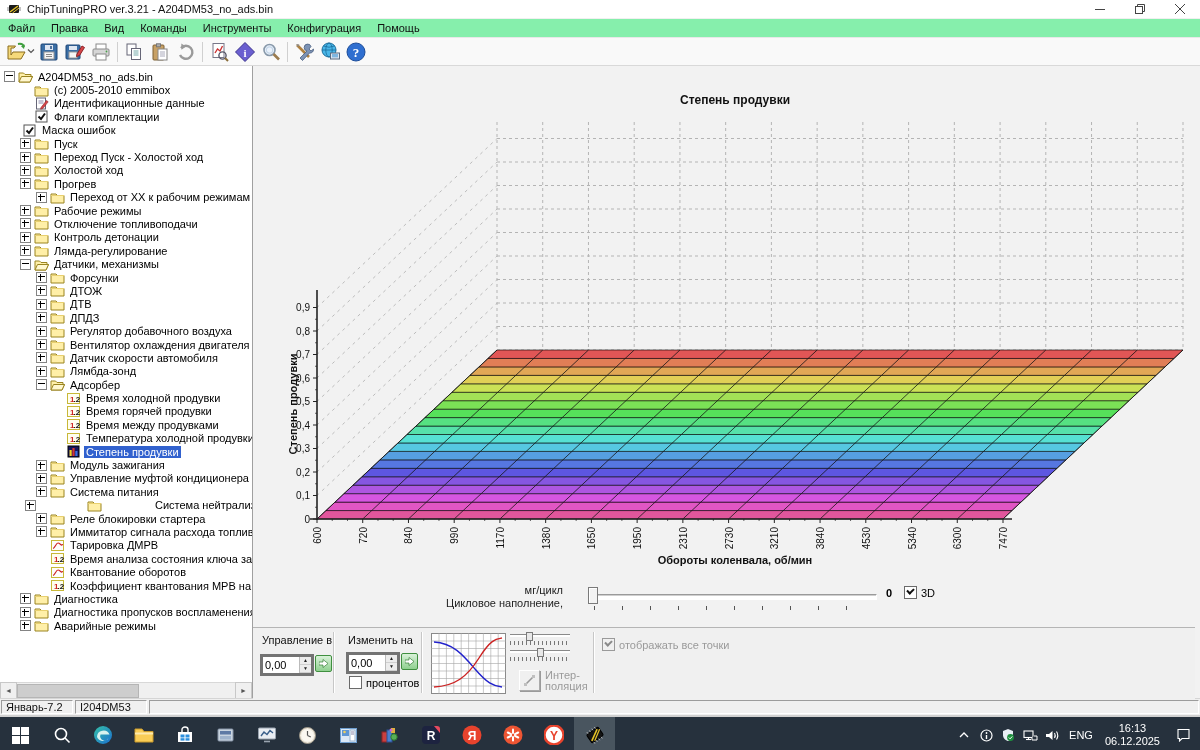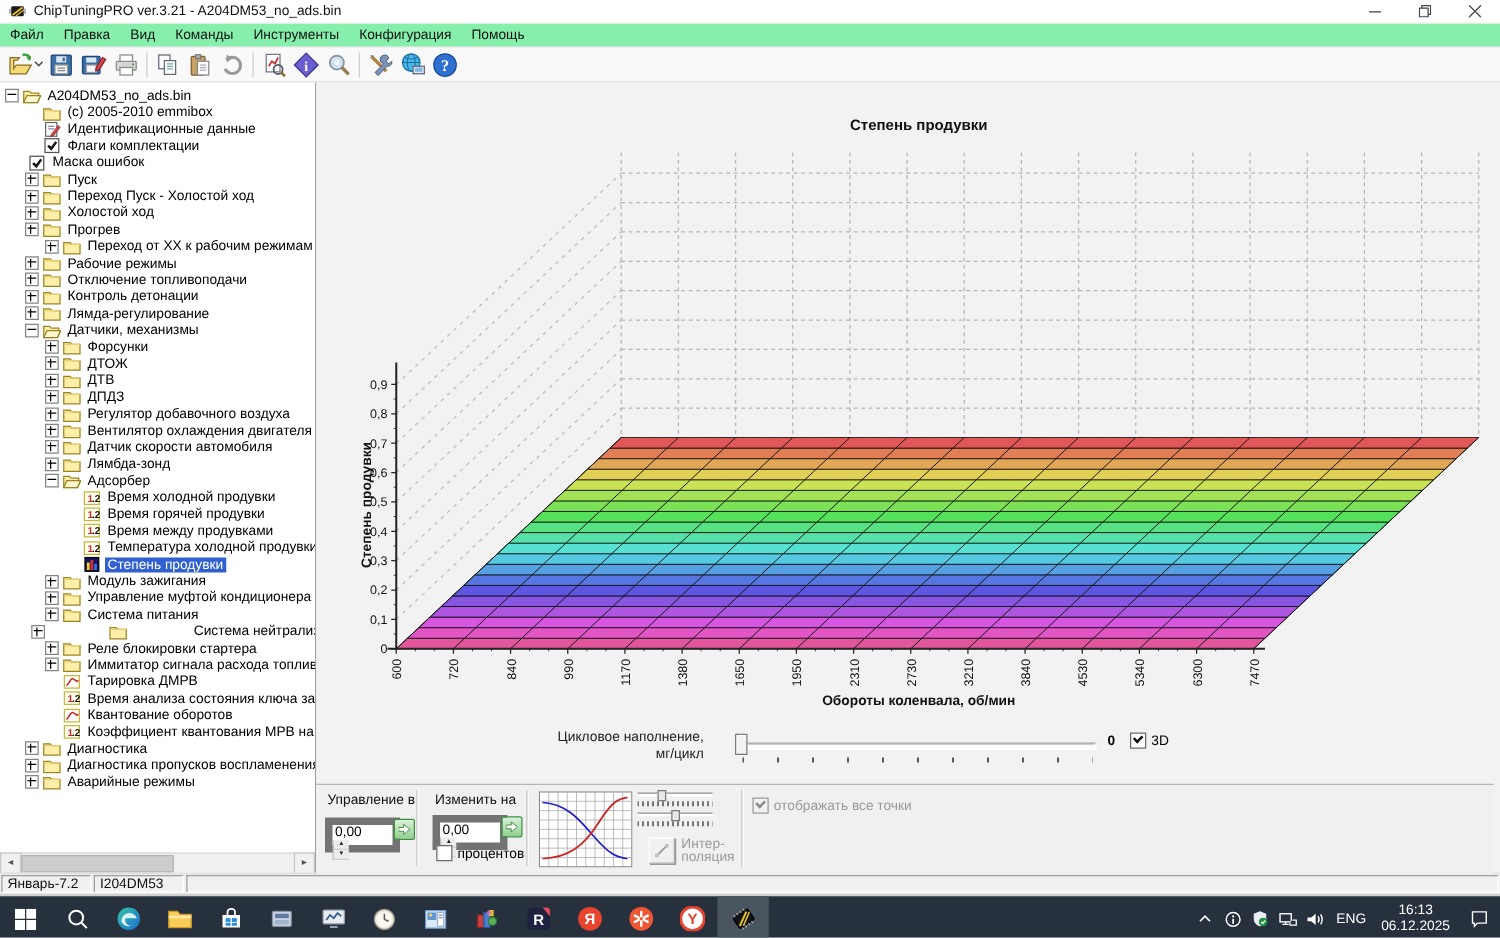--- a/index.html
+++ b/index.html
@@ -49,21 +49,21 @@
   #mode-3d{position:absolute;left:651px;top:6px;display:flex;align-items:center;gap:4px;color:#000;}
   .cbx{width:11px;height:11px;background:#fff;border:1px solid #6a6a6a;position:relative;flex:none;}
   .cbx.checked::after{content:"";position:absolute;left:2px;top:1px;width:5px;height:3px;border-left:2px solid #111;border-bottom:2px solid #111;transform:rotate(-45deg);}
   .cbx.disabled{background:#f0f0f0;border-color:#9a9a9a;}
   .cbx.disabled::after{border-color:#8a8a8a;}
   
   #bottom-panel{position:absolute;left:0;top:561px;width:942px;height:71px;background:#f0f0f0;border-top:1px solid #b5b5b5;}
   .vsep{position:absolute;top:4px;bottom:6px;width:1px;background:#c7c7c7;box-shadow:1px 0 0 #ffffff;}
   .plabel{position:absolute;color:#111;}
   .plabel.gray{color:#9a9a9a;}
-  .spinbox{position:absolute;width:48px;height:16px;background:#fff;border:6px solid #737373;display:flex;flex-direction:column;}
+  .spinbox{position:absolute;width:48px;height:16px;background:#fff;border:3px solid #737373;display:flex;}
   .spinbox input{border:0;outline:0;width:32px;font:11px "Liberation Sans",sans-serif;padding:0 2px;background:transparent;}
   .spinud{width:12px;display:flex;flex-direction:column;border-left:1px solid #bbb;}
   .spinud div{flex:1;font-size:5px;line-height:7px;text-align:center;background:#ececec;color:#222;border-bottom:1px solid #cfcfcf;}
   .gobtn{position:absolute;width:15px;height:15px;background:linear-gradient(#d9f2d9,#8fd08f);border:1px solid #3f8f3f;border-radius:2px;display:flex;align-items:center;justify-content:center;}
   .gobtn svg{display:block;}
   .ctrl-cb{position:absolute;display:flex;align-items:center;gap:4px;}
   #thumb-chart{position:absolute;left:178px;top:5px;}
   .mini-slider{position:absolute;width:60px;height:13px;}
   .mini-slider .mtrack{position:absolute;left:0;right:0;top:2px;height:2px;background:#fff;border-top:1px solid #8a8a8a;}
   .mini-slider .mthumb{position:absolute;top:0;width:5px;height:7px;background:#e8e8e8;border:1px solid #7a7a7a;}
@@ -866,22 +866,22 @@
             <text x="708.2666666666667" y="461" text-anchor="end" transform="rotate(-90 708.2666666666667 461)" font-size="10" fill="#111" font-family="Liberation Sans,sans-serif">6300</text>
             <line x1="750" y1="453" x2="750" y2="457" stroke="#222" stroke-width="1"></line>
             <text x="754" y="461" text-anchor="end" transform="rotate(-90 754 461)" font-size="10" fill="#111" font-family="Liberation Sans,sans-serif">7470</text>
           </g>
           <text x="482" y="38" text-anchor="middle" font-size="12" font-weight="bold" fill="#111" font-family="Liberation Sans,sans-serif">Степень продувки</text>
           <text x="482" y="498" text-anchor="middle" font-size="11" font-weight="bold" fill="#111" font-family="Liberation Sans,sans-serif">Обороты коленвала, об/мин</text>
         </svg>
 
       <div id="slider-row">
         <div id="slider-label">
+          <div>мг/цикл</div>
           <div>Цикловое наполнение,</div>
-          <div>мг/цикл</div>
         </div>
         <div id="slider-track"></div>
         <div id="slider-thumb"></div>
         <div id="slider-ticks"></div>
         <div id="slider-value">0</div>
         <div id="mode-3d">
           <span class="cbx checked"></span>
           <span>3D</span>
         </div>
       </div>

